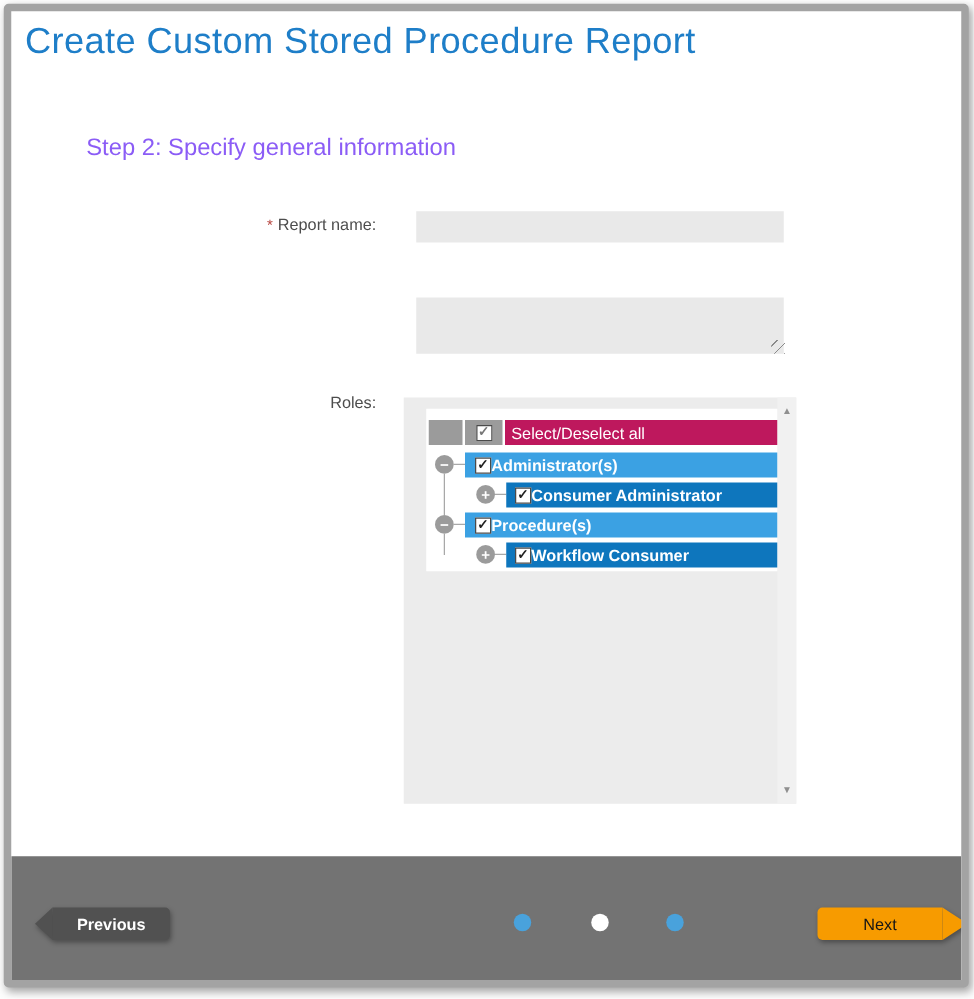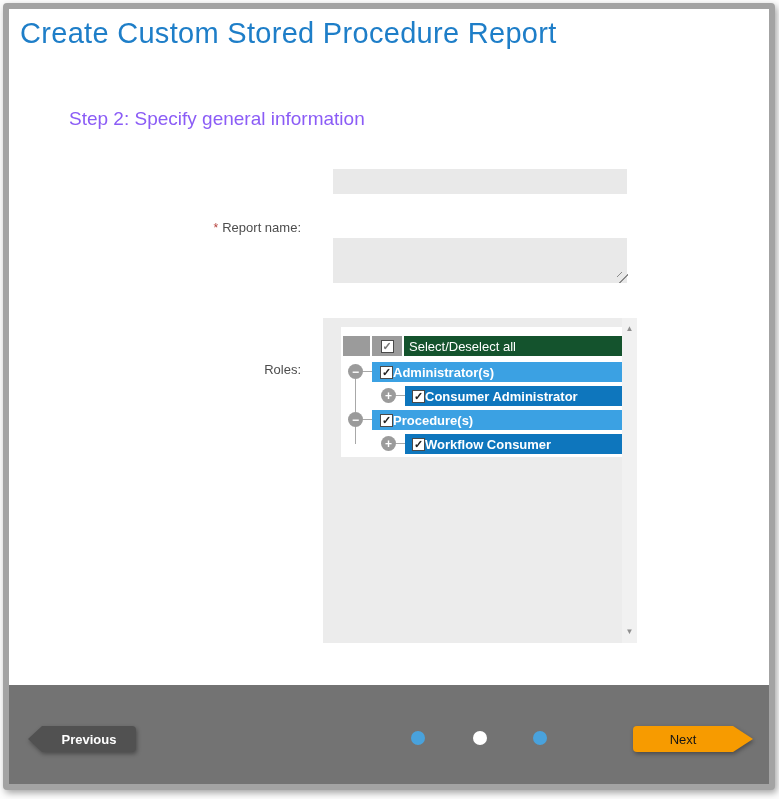--- a/index.html
+++ b/index.html
@@ -26,21 +26,20 @@
   }
   .step-heading {
     position:absolute; left:60px; top:99px;
     font-size:19px; font-weight:300;
     color:#8b5cf6; margin:0; white-space:nowrap;
   }
   .field-label {
     position:absolute; left:0; width:292px;
     text-align:right; font-size:13px; color:#4d4d4d;
     white-space:nowrap;
-    margin-top:48px;
   }
   .lbl-report { top:163px; }
   .lbl-desc   { top:233px; }
   .lbl-roles  { top:305px; }
   .required-marker { color:#b5413c; font-size:12px; margin-right:4px; }
   .text-input {
     position:absolute; left:324px; top:160px;
     width:294px; height:25px;
     background:#e9e9e9; border:none; outline:none;
     font-family:"Liberation Sans", sans-serif; font-size:13px; padding:0 6px;
@@ -78,21 +77,21 @@
     position:absolute; left:18px; top:9px;
     width:281px; height:130px; background:#fff;
   }
   .trow {
     position:absolute; height:20px;
     display:flex; align-items:center;
     color:#fff; font-size:13px; white-space:nowrap;
   }
   .hdr-stub { left:2px; top:9px; width:27px; height:20px; background:#9b9b9b; position:absolute; }
   .hdr-mid  { left:31px; top:9px; width:30px; background:#9b9b9b; justify-content:center; }
-  .hdr-main { left:63px; top:9px; width:218px; background:#14532d; padding-left:5px; }
+  .hdr-main { left:63px; top:9px; width:218px; background:#be185d; padding-left:5px; }
   .row-parent { left:31px; width:250px; background:#3ba1e3; font-weight:600; }
   .row-child  { left:64px; width:217px; background:#0e76bd; font-weight:700; }
   .r1 { top:35px; } .r2 { top:59px; } .r3 { top:83px; } .r4 { top:107px; }
   .cbx {
     width:13px; height:13px; background:#fff;
     border:1px solid #4a4a4a; flex:0 0 auto;
     display:flex; align-items:center; justify-content:center;
     font-size:11px; line-height:11px; font-weight:700; color:#222;
     cursor:pointer;
   }
@@ -133,21 +132,21 @@
     left:33px; width:94px;
     background:#515151; color:#fff; font-weight:600;
     border-radius:0 4px 4px 0;
   }
   .btn-previous::before {
     content:""; position:absolute; left:-14px; top:0;
     border-top:13px solid transparent; border-bottom:13px solid transparent;
     border-right:14px solid #515151;
   }
   .btn-next {
-    left:624px; width:100px;
+    left:645px; width:100px;
     background:#f79b00; color:#151515; font-weight:400;
     border-radius:4px 0 0 4px;
   }
   .btn-next::after {
     content:""; position:absolute; right:-20px; top:0;
     border-top:13px solid transparent; border-bottom:13px solid transparent;
     border-left:20px solid #f79b00;
   }
   .dot {
     position:absolute; top:46px; width:14px; height:14px; border-radius:50%;

